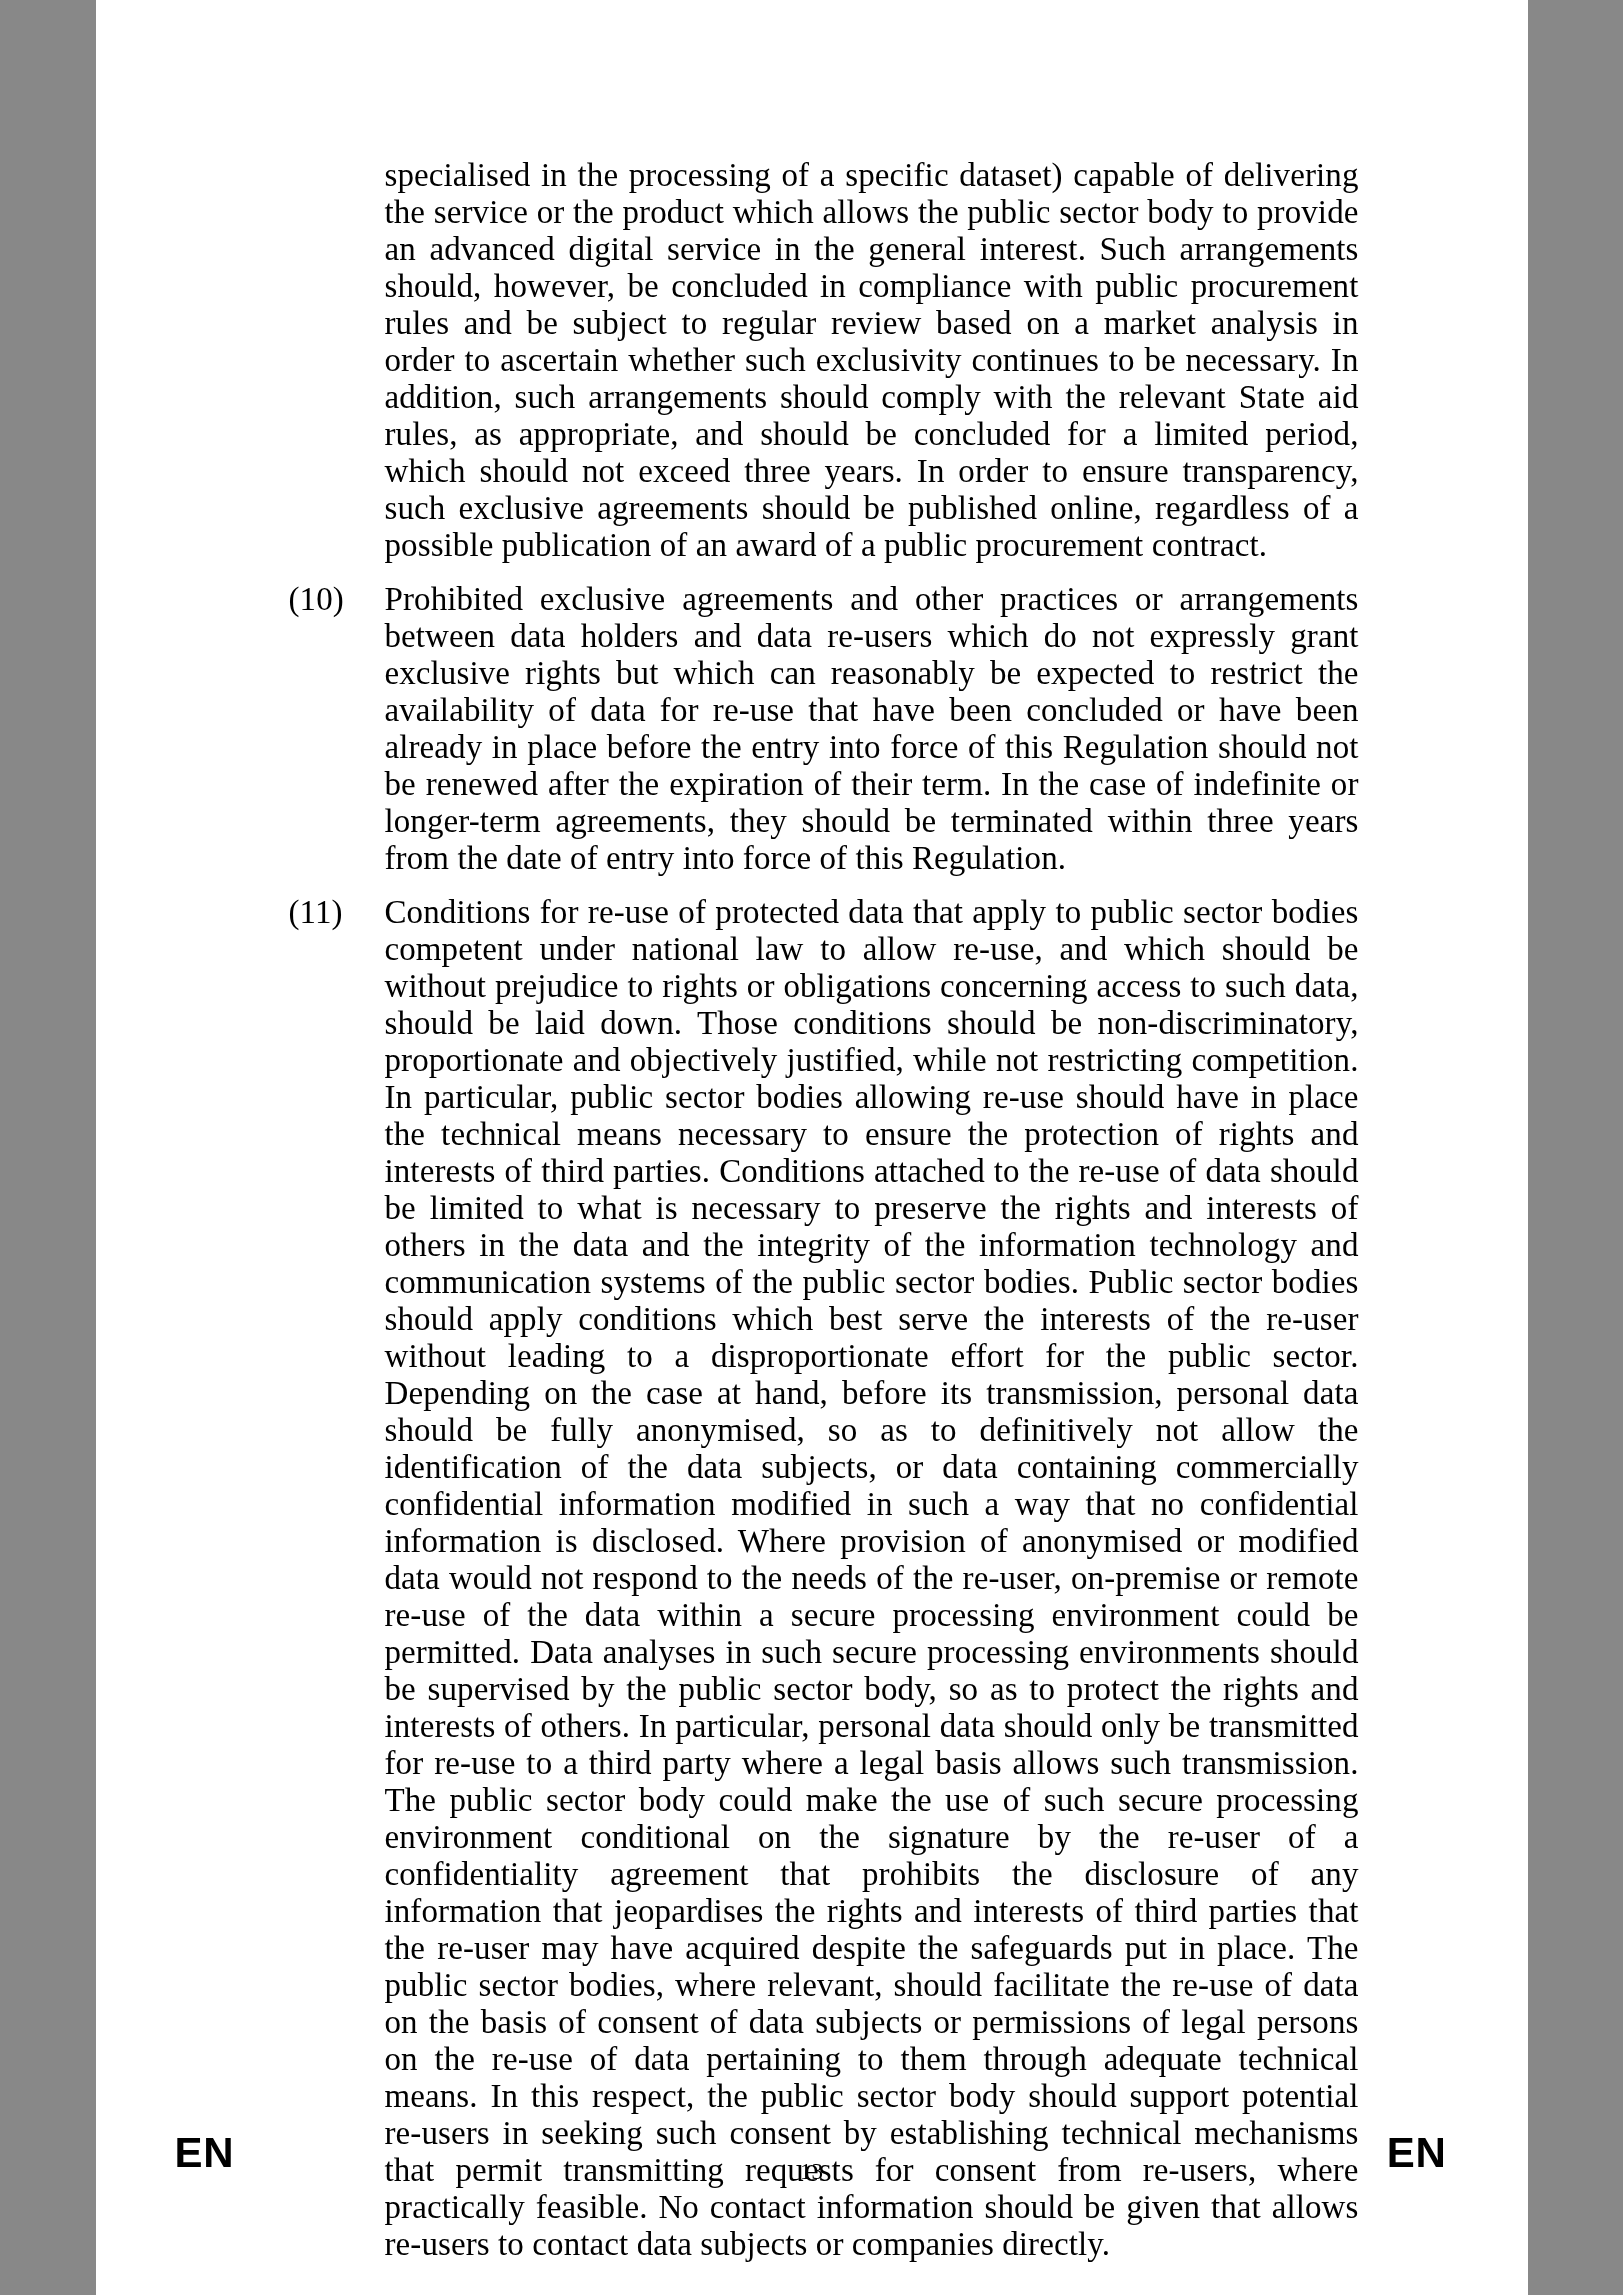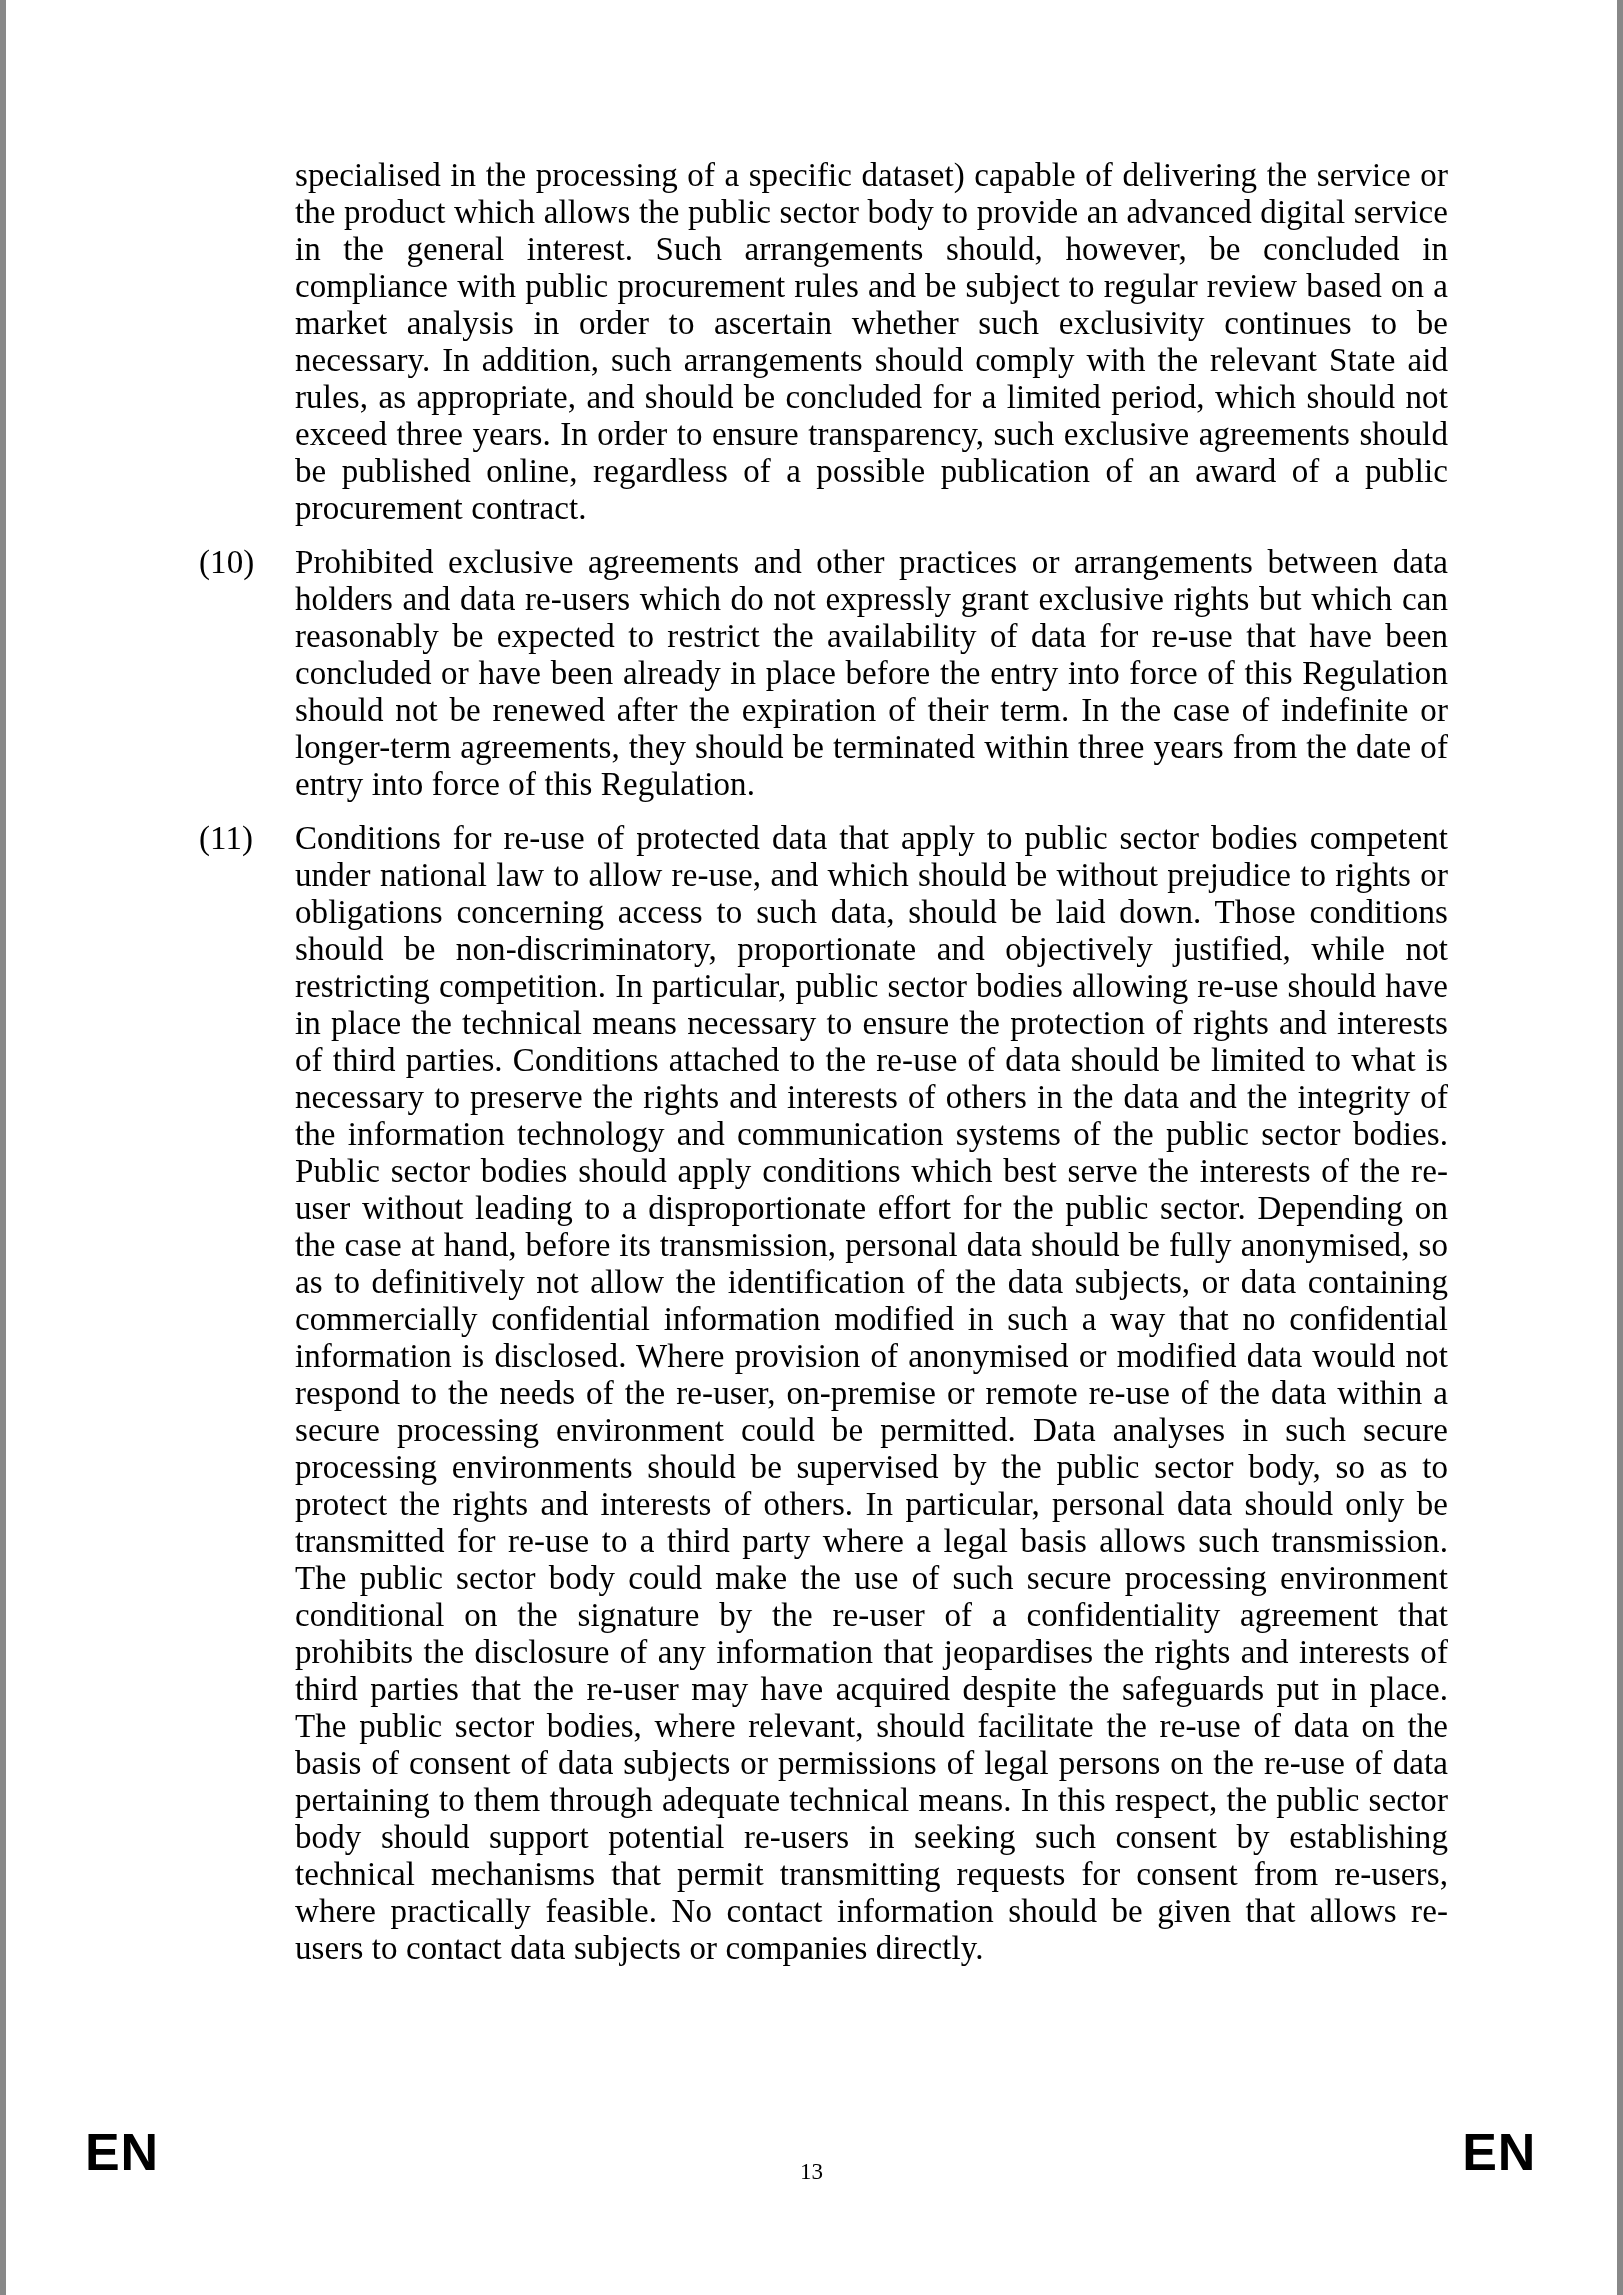--- a/index.html
+++ b/index.html
@@ -2,21 +2,21 @@
 <html lang="en" style="font-size:10.5px"><head>
 <meta charset="utf-8">
 <style>
   html, body {
     margin: 0;
     padding: 0;
     background: #888;
   }
   .page {
     position: relative;
-    width: 1611px;
+    width: 1432px;
     height: 2295px;
     background: #ffffff;
     color: #000000;
     overflow: hidden;
     margin: 0 auto;
   }
   .document-body {
     position: absolute;
     top: 157px;
     left: 0;
@@ -35,21 +35,21 @@
     position: absolute;
     left: -96px;
     top: 0;
     text-align: center;
   }
   .footer-lang {
     position: absolute;
     top: 2120px;
     font-family: "Liberation Sans", "DejaVu Sans", sans-serif;
     font-weight: bold;
-    font-size: 52px;
+    font-size: 42px;
     line-height: 65px;
     letter-spacing: 0.7px;
   }
   .footer-lang.left  { left: 79px; }
   .footer-lang.right { right: 81px; }
   .page-number {
     position: absolute;
     top: 2153px;
     left: 0;
     right: 0;

